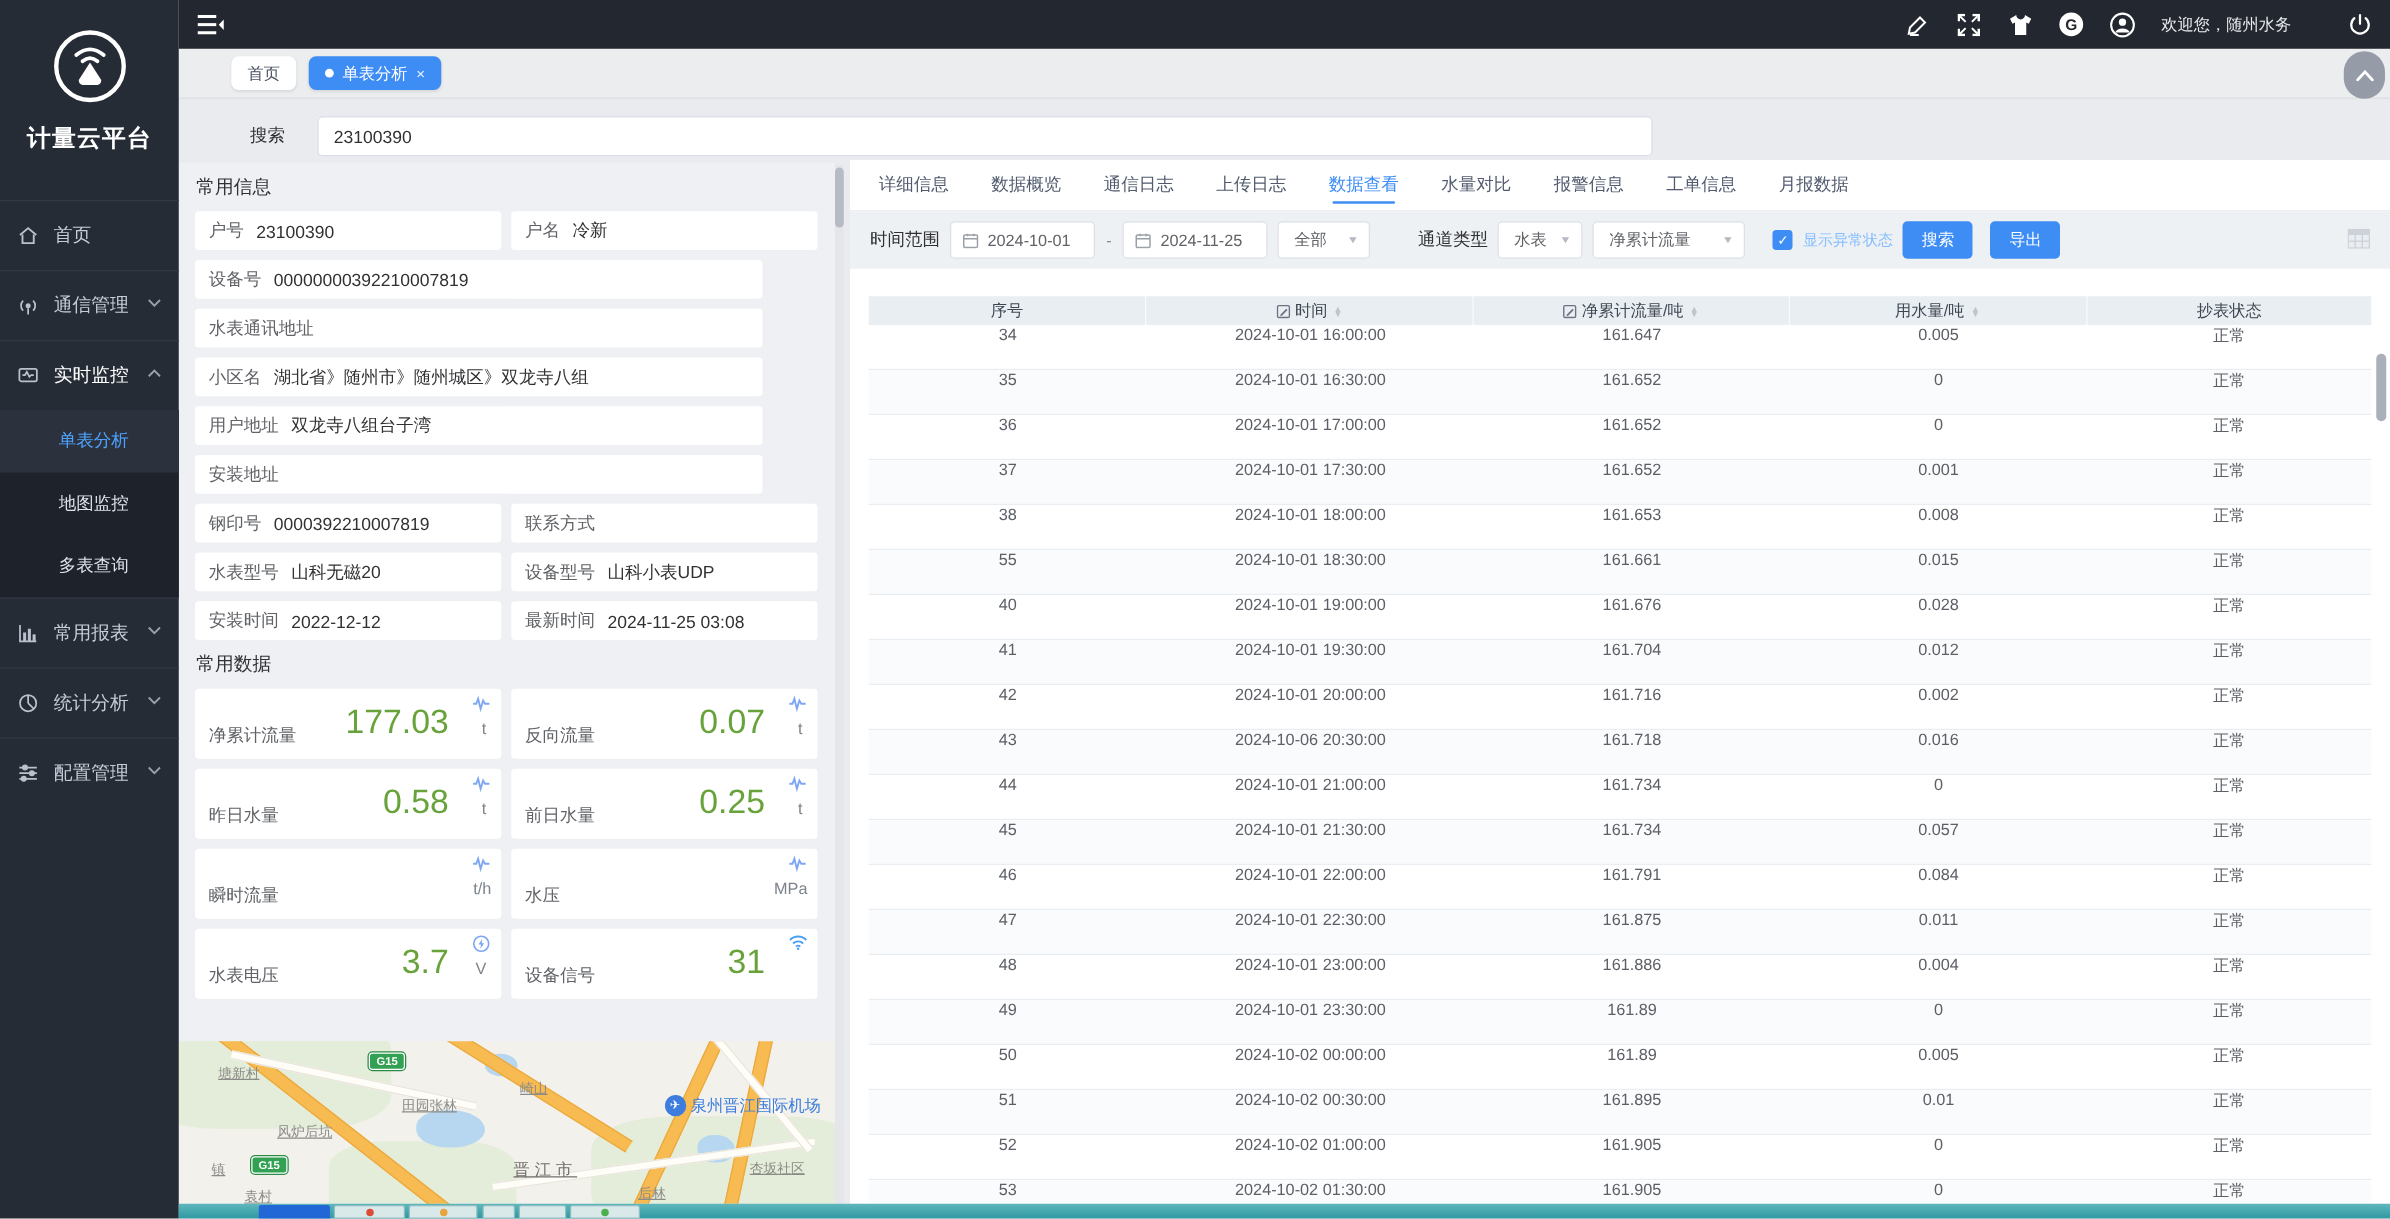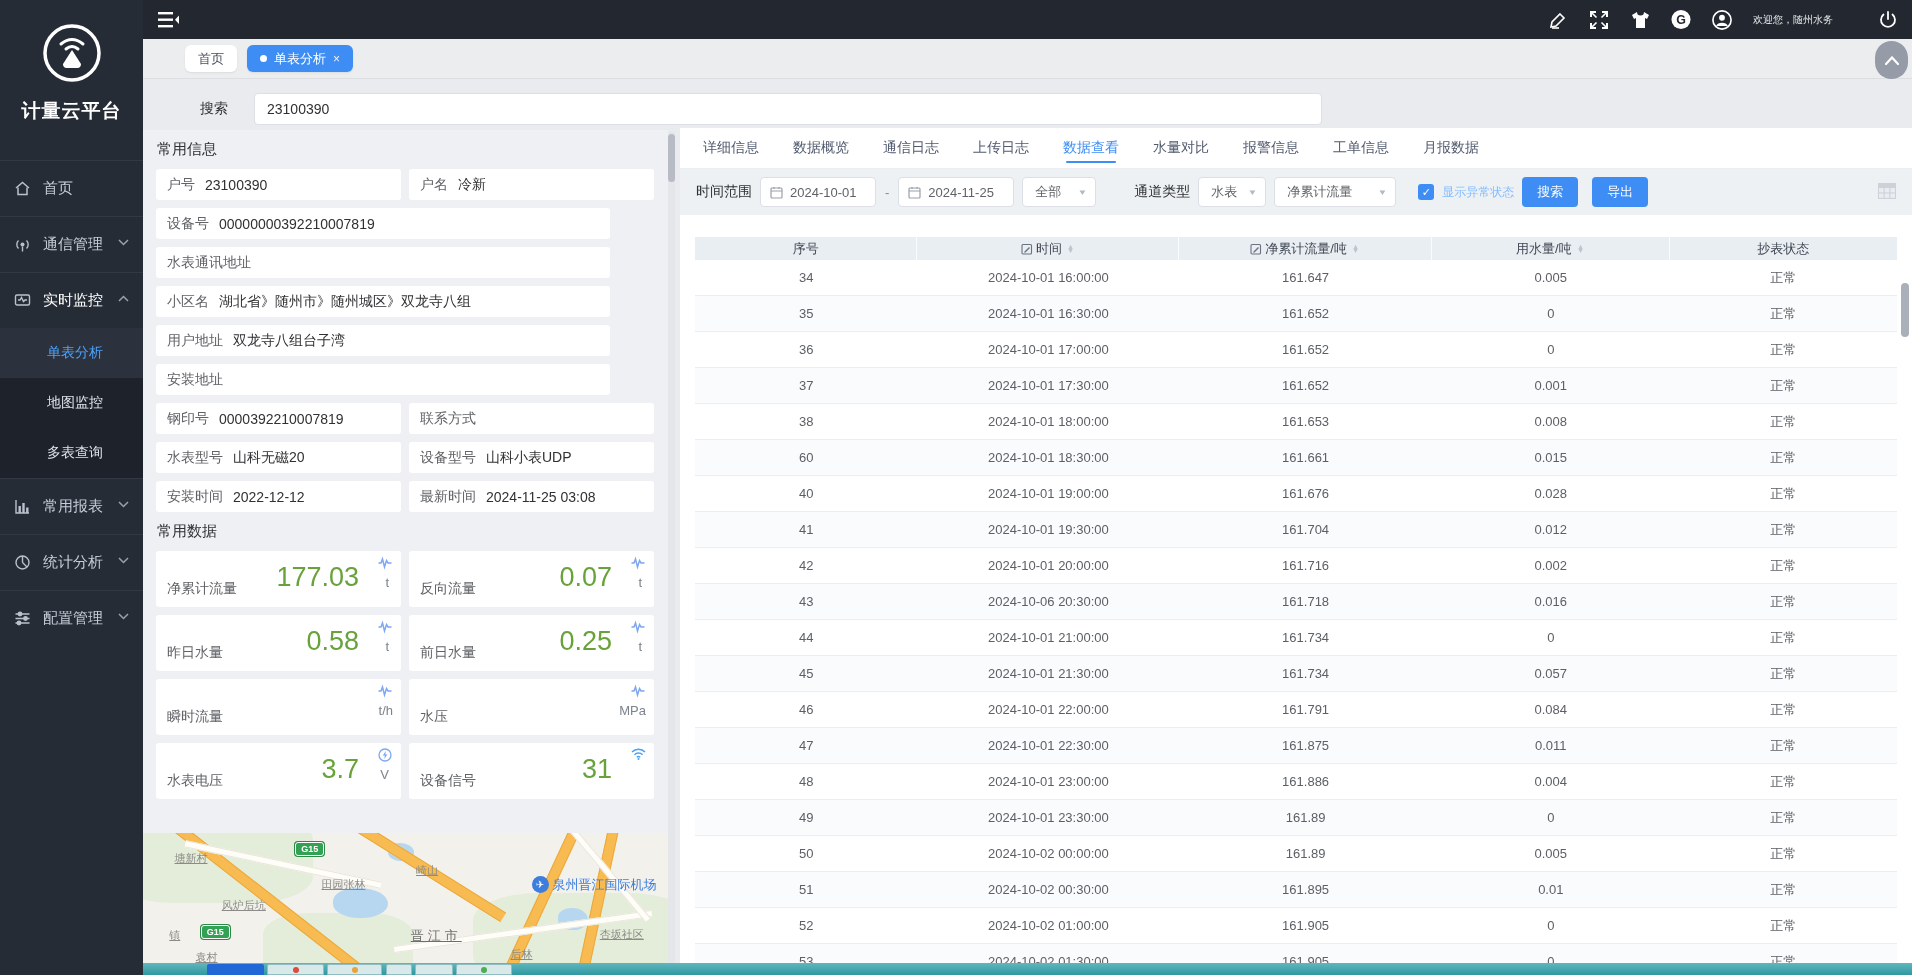--- a/index.html
+++ b/index.html
@@ -19,21 +19,21 @@
   .menu-item.active-parent{color:#fff;}
   .submenu{background:#1d222b;}
   .submenu-item{height:50px;display:flex;align-items:center;padding-left:47px;color:#dfe3ea;font-size:14px;cursor:pointer;}
   .submenu-item.active{background:#2b323d;color:#4ea3ff;}
 
   
   .topbar{position:absolute;left:143px;top:0;right:0;height:39px;background:#23272f;display:flex;align-items:center;z-index:20;}
   .hamburger{margin-left:15px;cursor:pointer;display:flex;align-items:center;}
   .topbar-right{margin-left:auto;display:flex;align-items:center;gap:21px;margin-right:14px;}
   .tb-icon{width:20px;height:20px;color:#fff;display:flex;align-items:center;justify-content:center;cursor:pointer;}
-  .welcome{color:#e8eaee;font-size:10px;}
+  .welcome{color:#e8eaee;font-size:13px;}
   .power{margin-left:24px;}
 
   
   .tabsbar{position:absolute;left:143px;top:39px;right:0;height:40px;background:#ecedef;border-bottom:1px solid #dcdee1;display:flex;align-items:center;padding-left:42px;gap:10px;box-sizing:border-box;z-index:10;}
   .tabpill{height:27px;border-radius:6px;background:#fff;color:#495060;font-size:13px;display:flex;align-items:center;padding:0 13px;gap:7px;box-shadow:0 1px 2px rgba(0,0,0,.08);cursor:pointer;}
   .tabpill.active{background:#3d8df5;color:#fff;}
   .tabpill .dot{width:7px;height:7px;border-radius:50%;background:#fff;}
   .tabpill .close{font-size:12px;opacity:.9;cursor:pointer;}
 
   
@@ -90,21 +90,21 @@
   .btn{height:30px;border:none;border-radius:4px;background:#3d8df5;color:#fff;font-size:13px;padding:0 15px;cursor:pointer;font-family:inherit;}
   .btn.export{margin-left:6px;}
   .grid-ic{position:absolute;right:16px;top:14px;cursor:pointer;}
 
   .tbl{margin:22px 15px 0 15px;}
   .thead{display:flex;height:23px;background:#e9eef3;align-items:center;}
   .th{display:flex;align-items:center;justify-content:center;gap:3px;font-size:13px;color:#3f4752;height:100%;box-sizing:border-box;border-right:1px solid rgba(255,255,255,.75);}
   .th:last-child{border-right:none;}
   .sorter{display:flex;flex-direction:column;line-height:4px;margin-left:1px;}
   .sorter i{font-style:normal;color:#c0c4cc;font-size:9px;transform:scale(.8);cursor:pointer;}
-  .trow{display:flex;height:35px;align-items:center;border-bottom:1px solid #eaedf1;}
+  .trow{display:flex;height:35px;border-bottom:1px solid #eaedf1;}
   .trow:nth-child(even){background:#fafbfc;}
   .td{font-size:13px;color:#5c6066;text-align:center;}
   .c0{width:18.5%;} .c1{width:21.8%;} .c2{width:21%;} .c3{width:19.8%;} .c4{width:18.9%;}
 
   .scroll-top{position:absolute;right:4px;top:41px;width:33px;height:38px;border-radius:17px;background:#959ca7;display:flex;align-items:center;justify-content:center;color:#fff;cursor:pointer;z-index:40;}
   .v-scroll{position:absolute;right:3px;top:283px;width:8px;height:54px;border-radius:4px;background:#aab0ba;z-index:40;}
 
   
   .taskbar{position:absolute;left:143px;right:0;bottom:0;height:12px;background:linear-gradient(#5fb7bd,#2f98a1);z-index:35;}
   .tk-btn{position:absolute;top:1px;height:11px;border-radius:2px 2px 0 0;}
@@ -604,21 +604,21 @@
             <div class="td c4">正常</div>
           </div>
           <div class="trow">
             <div class="td c0">38</div>
             <div class="td c1">2024-10-01 18:00:00</div>
             <div class="td c2">161.653</div>
             <div class="td c3">0.008</div>
             <div class="td c4">正常</div>
           </div>
           <div class="trow">
-            <div class="td c0">60</div>
+            <div class="td c0">55</div>
             <div class="td c1">2024-10-01 18:30:00</div>
             <div class="td c2">161.661</div>
             <div class="td c3">0.015</div>
             <div class="td c4">正常</div>
           </div>
           <div class="trow">
             <div class="td c0">40</div>
             <div class="td c1">2024-10-01 19:00:00</div>
             <div class="td c2">161.676</div>
             <div class="td c3">0.028</div>

